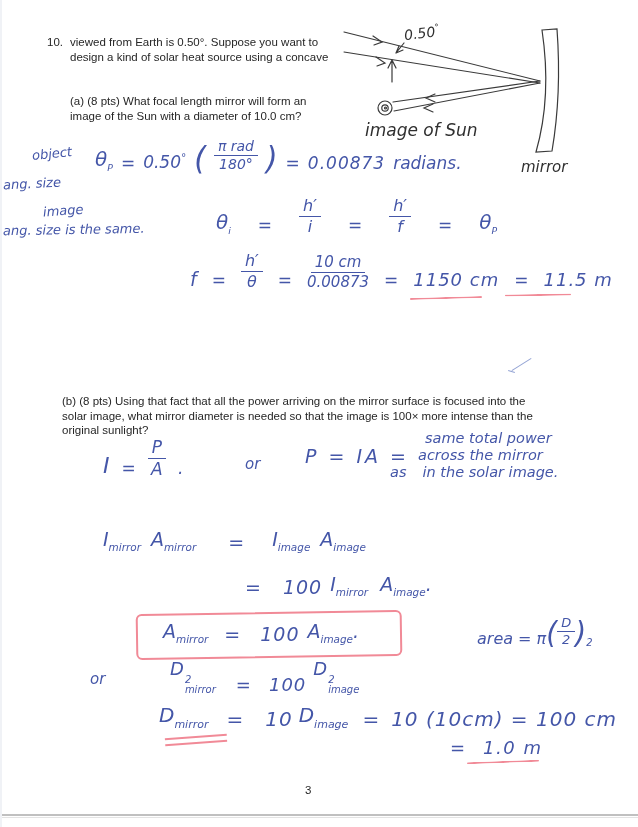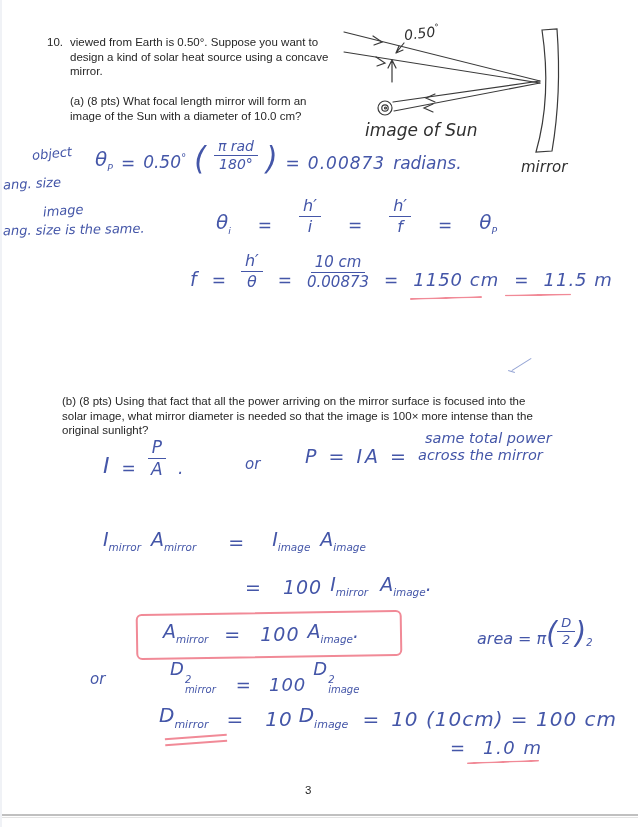--- a/index.html
+++ b/index.html
@@ -22,21 +22,20 @@
   .rbox{position:absolute;border:2px solid #f18a97;border-radius:6px}
   svg{display:block}
 </style>
 </head>
 <body>
 
 <div class="abs print" style="left:47px;top:35px">10.</div>
 <div class="abs" style="left:70px;top:35px">
   <div class="print">viewed from Earth is 0.50°. Suppose you want to</div>
   <div class="print">design a kind of solar heat source using a concave</div>
-  <div class="print">mirror.</div>
 </div>
 <div class="abs" style="left:70px;top:94px">
   <div class="print">(a) (8 pts) What focal length mirror will form an</div>
   <div class="print">image of the Sun with a diameter of 10.0 cm?</div>
 </div>
 <div class="abs" style="left:62px;top:394px">
   <div class="print">(b) (8 pts) Using that fact that all the power arriving on the mirror surface is focused into the</div>
   <div class="print">solar image, what mirror diameter is needed so that the image is 100× more intense than the</div>
   <div class="print">original sunlight?</div>
 </div>
@@ -130,20 +129,21 @@
       <span class="num">P</span>
       <span class="den">A</span>
     </span>
   <span style="align-self:flex-end">.</span>
 </div>
 <div class="abs hw" style="left:245px;top:455px;font-size:15px">or</div>
 <div class="abs hw" style="left:305px;top:445px;font-size:19px;letter-spacing:3px">P = IA =</div>
 <div class="abs hw" style="left:390px;top:430px;font-size:14.5px;line-height:17px">
   <div style="padding-left:35px">same total power</div>
   <div style="padding-left:28px">across the mirror</div>
+  <div><span>as</span><span style="margin-left:16px">in the solar image.</span></div>
 </div>
 
 <div class="abs hw row" style="left:103px;top:528px;font-size:19px">
   <span><span>I</span><span class="sb">mirror</span></span>
   <span style="margin-left:10px"><span>A</span><span class="sb">mirror</span></span>
   <span style="margin-left:32px">=</span>
   <span style="margin-left:28px"><span>I</span><span class="sb">image</span></span>
   <span style="margin-left:10px"><span>A</span><span class="sb">image</span></span>
 </div>
 

